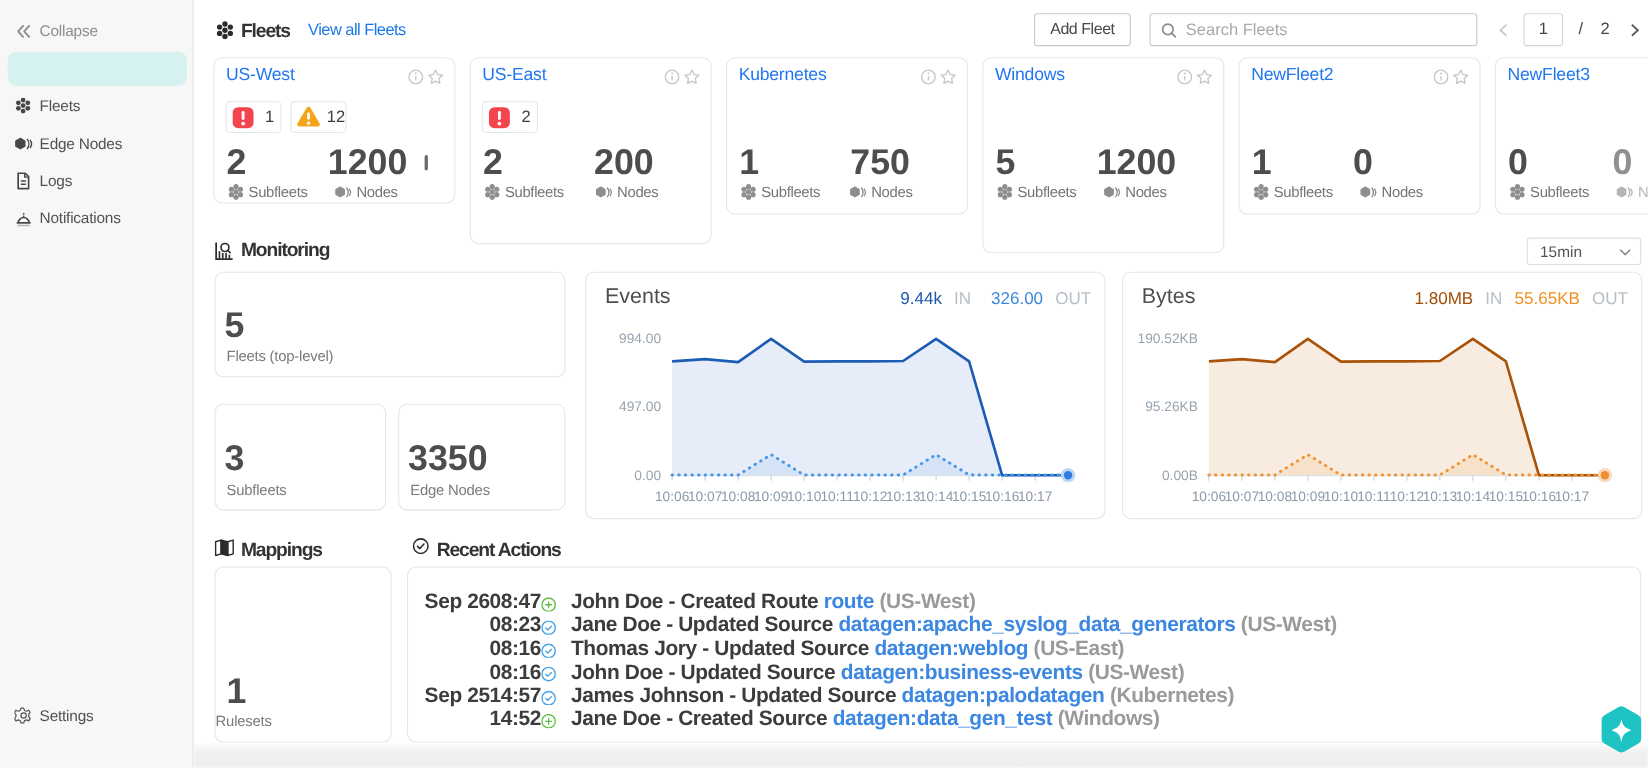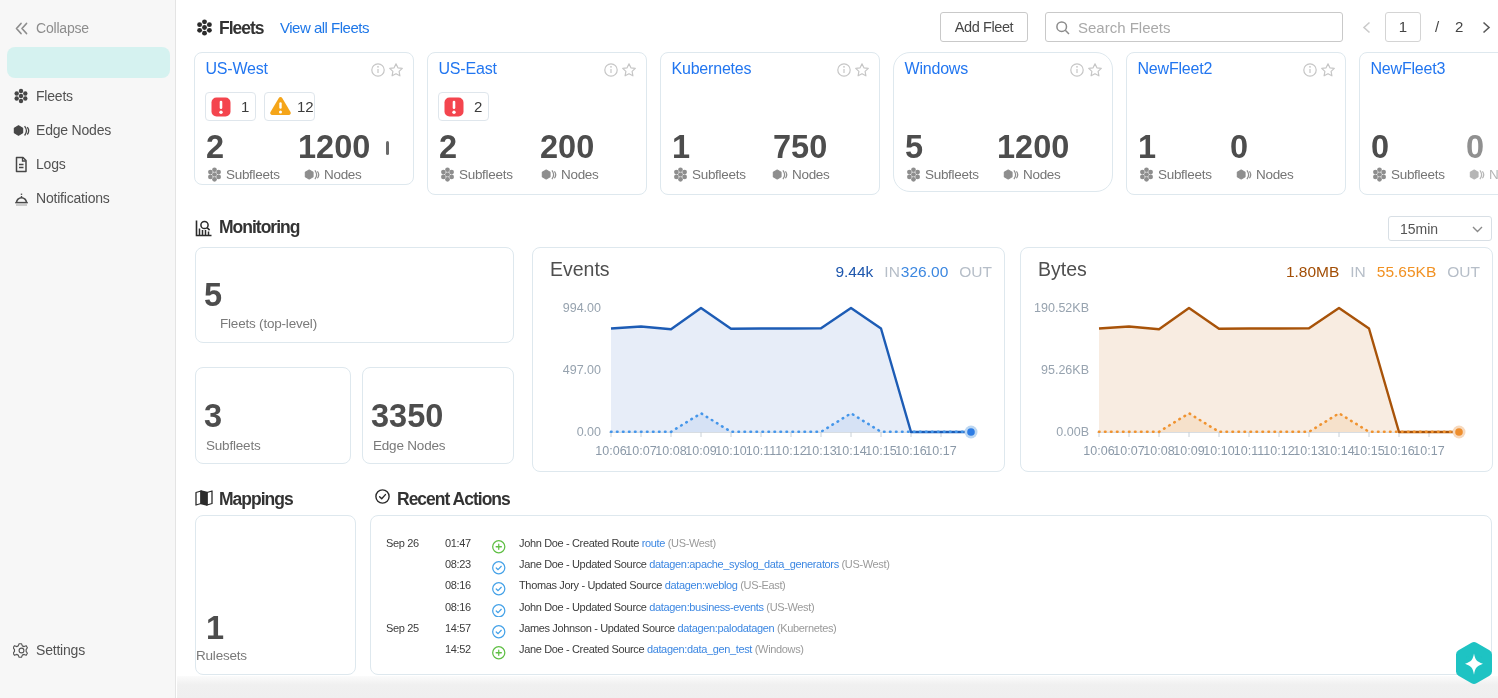--- a/index.html
+++ b/index.html
@@ -31,21 +31,21 @@
 
 
 .statnum { position:absolute; left:11px; font-size:32.5px; line-height:36px; font-weight:bold; color:#4d4d4d; }
 .statlbl { position:absolute; left:11px; font-size:13.5px; letter-spacing:-0.2px; color:#7a7a7a; }
 
 
 .chart-title { position:absolute; left:17px; top:10px; font-size:19.5px; color:#4f4f4f; }
 .chart-hdr { position:absolute; top:14.5px; right:12px; font-size:15.5px; }
 
 
-.ra-row { position:absolute; left:0; width:100%; height:21px; font-size:11px; letter-spacing:-0.35px; color:#3c3c3c; }
+.ra-row { position:absolute; left:0; width:100%; height:21px; font-size:19px; letter-spacing:-0.35px; color:#3c3c3c;font-weight:bold; }
 .ra-date { position:absolute; left:15px; }
 .ra-time { position:absolute; left:74px; }
 .ra-ic { position:absolute; left:121px; top:3px; }
 .ra-text { position:absolute; left:148px; white-space:nowrap; }
 .ra-link { color:#3c87e2; }
 .ra-paren { color:#9a9a9a; }
 </style>
 </head>
 <body>
 <div id="app">
@@ -121,21 +121,21 @@
               <circle cx="3.6" cy="10.6" r="2.5"></circle>
               <circle cx="12.4" cy="10.6" r="2.5"></circle>
             </g>
           </svg>Subfleets</div>
       <div class="sublabel" style="left:109px;top:114px;"><svg width="16" height="15" viewBox="0 0 17 16">
             <path d="M5.5 1.8 L9.6 4.15 V8.85 L5.5 11.2 L1.4 8.85 V4.15 Z" fill="#8e8e8e" stroke="#8e8e8e" stroke-width="1.2" stroke-linejoin="round" transform="translate(0,1.5)"></path>
             <path d="M11.6 3.6 a7.5 7.5 0 0 1 0 9.3" fill="none" stroke="#8e8e8e" stroke-width="1.3" transform="translate(0,0.1)"></path>
             <path d="M14.3 4.6 a6 6 0 0 1 0 7.3" fill="none" stroke="#8e8e8e" stroke-width="1.3" transform="translate(0,0.1)"></path>
           </svg>Nodes</div>
     </div>
-    <div class="card" style="left:250px;top:52px;width:220px;height:143px;">
+    <div class="card" style="left:250px;top:52px;width:220px;height:170px;">
       <div class="fleet-title">US-East</div>
       <span class="abs" style="left:176px;top:9.5px;"><svg width="14" height="14" viewBox="0 0 14 14">
             <circle cx="7" cy="7" r="6.2" fill="none" stroke="#c6c6c6" stroke-width="1.2"></circle>
             <path d="M7 6 v4" stroke="#c6c6c6" stroke-width="1.2"></path>
             <circle cx="7" cy="3.8" r="0.9" fill="#c6c6c6"></circle>
           </svg></span>
       <span class="abs" style="left:193px;top:9px;"><svg width="16" height="16" viewBox="0 0 16 16">
             <path d="M8 1.8 L9.9 5.8 L14.3 6.4 L11.1 9.4 L11.9 13.8 L8 11.7 L4.1 13.8 L4.9 9.4 L1.7 6.4 L6.1 5.8 Z" fill="none" stroke="#c6c6c6" stroke-width="1.2" stroke-linejoin="round"></path>
           </svg></span>
 <div class="badge" style="left:10px;width:51px;">
@@ -187,21 +187,21 @@
               <circle cx="3.6" cy="10.6" r="2.5"></circle>
               <circle cx="12.4" cy="10.6" r="2.5"></circle>
             </g>
           </svg>Subfleets</div>
       <div class="sublabel" style="left:111px;top:114px;"><svg width="16" height="15" viewBox="0 0 17 16">
             <path d="M5.5 1.8 L9.6 4.15 V8.85 L5.5 11.2 L1.4 8.85 V4.15 Z" fill="#8e8e8e" stroke="#8e8e8e" stroke-width="1.2" stroke-linejoin="round" transform="translate(0,1.5)"></path>
             <path d="M11.6 3.6 a7.5 7.5 0 0 1 0 9.3" fill="none" stroke="#8e8e8e" stroke-width="1.3" transform="translate(0,0.1)"></path>
             <path d="M14.3 4.6 a6 6 0 0 1 0 7.3" fill="none" stroke="#8e8e8e" stroke-width="1.3" transform="translate(0,0.1)"></path>
           </svg>Nodes</div>
     </div>
-    <div class="card" style="left:716px;top:52px;width:220px;height:140px;border-radius:17px;">
+    <div class="card" style="left:716px;top:52px;width:220px;height:178px;">
       <div class="fleet-title">Windows</div>
       <span class="abs" style="left:176px;top:9.5px;"><svg width="14" height="14" viewBox="0 0 14 14">
             <circle cx="7" cy="7" r="6.2" fill="none" stroke="#c6c6c6" stroke-width="1.2"></circle>
             <path d="M7 6 v4" stroke="#c6c6c6" stroke-width="1.2"></path>
             <circle cx="7" cy="3.8" r="0.9" fill="#c6c6c6"></circle>
           </svg></span>
       <span class="abs" style="left:193px;top:9px;"><svg width="16" height="16" viewBox="0 0 16 16">
             <path d="M8 1.8 L9.9 5.8 L14.3 6.4 L11.1 9.4 L11.9 13.8 L8 11.7 L4.1 13.8 L4.9 9.4 L1.7 6.4 L6.1 5.8 Z" fill="none" stroke="#c6c6c6" stroke-width="1.2" stroke-linejoin="round"></path>
           </svg></span>
       <div class="bignum" style="left:11px;top:76px;">5</div>
@@ -285,33 +285,33 @@
         </svg></span>
     <div class="abs hdr-title" style="left:42px;top:217px;">Monitoring</div>
     <div class="abs" style="left:1211px;top:216px;width:104px;height:25px;border:1px solid #d8dfe5;border-radius:3px;">
       <span class="abs" style="left:11px;top:4px;font-size:14px;color:#555;">15min</span>
       <svg class="abs" style="left:83px;top:9px;" width="11" height="7" viewBox="0 0 11 7">
           <path d="M1 1 L5.5 5.5 L10 1" fill="none" stroke="#8a8a8a" stroke-width="1.4"></path>
         </svg>
     </div>
     <div class="card" style="left:18px;top:247px;width:319px;height:96px;">
       <div class="statnum" style="left:8px;top:29px;">5</div>
-      <div class="statlbl" style="left:24px;top:68px;">Fleets (top-level)</div>
+      <div class="statlbl" style="left:10px;top:68px;">Fleets (top-level)</div>
     </div>
     <div class="card" style="left:18px;top:367px;width:156px;height:97px;">
       <div class="statnum" style="left:8px;top:30px;">3</div>
       <div class="statlbl" style="left:10px;top:70px;">Subfleets</div>
     </div>
     <div class="card" style="left:185px;top:367px;width:152px;height:97px;">
       <div class="statnum" style="left:8px;top:30px;">3350</div>
       <div class="statlbl" style="left:10px;top:70px;">Edge Nodes</div>
     </div>
     <div class="card" style="left:355px;top:247px;width:473px;height:225px;">
       <div class="chart-title">Events</div>
-      <div class="chart-hdr" style="color:#1d56ad;"><span>9.44k</span><span style="color:#b6bec8;margin-left:11px;">IN</span><span style="color:#3c87e0;margin-left:1px;">326.00</span><span style="color:#b6bec8;margin-left:11px;">OUT</span></div>
+      <div class="chart-hdr" style="color:#1d56ad;"><span>9.44k</span><span style="color:#b6bec8;margin-left:11px;">IN</span><span style="color:#3c87e0;margin-left:18px;">326.00</span><span style="color:#b6bec8;margin-left:11px;">OUT</span></div>
       <svg class="abs" style="left:0;top:0;" width="471" height="223" viewBox="0 0 471 223">
 <polygon points="78,184 78,80.5 108,78.5 138,81.2 168,60.0 198,80.7 228,80.5 258,80.5 288,80.2 318,60.0 348,80.5 378,184.0 408,184.0 438,184.0 438,184" fill="#e7edf8"></polygon>
 <polygon points="78,184 78,183.8 108,183.8 138,183.8 168,165.3 198,183.8 228,183.8 258,183.8 288,183.8 318,165.3 348,183.8 378,183.8 408,183.8 438,183.8 438,184" fill="rgba(70,140,230,0.10)"></polygon>
 <line x1="76" y1="184.5" x2="440" y2="184.5" stroke="#d8dde2" stroke-width="1"></line>
 <line x1="78" y1="184" x2="78" y2="189" stroke="#c8d0d7" stroke-width="1"></line>
           <line x1="108" y1="184" x2="108" y2="189" stroke="#c8d0d7" stroke-width="1"></line>
           <line x1="138" y1="184" x2="138" y2="189" stroke="#c8d0d7" stroke-width="1"></line>
           <line x1="168" y1="184" x2="168" y2="189" stroke="#c8d0d7" stroke-width="1"></line>
           <line x1="198" y1="184" x2="198" y2="189" stroke="#c8d0d7" stroke-width="1"></line>
           <line x1="228" y1="184" x2="228" y2="189" stroke="#c8d0d7" stroke-width="1"></line>
@@ -394,21 +394,21 @@
       <div class="statlbl" style="left:0;top:132px;">Rulesets</div>
     </div>
     <span class="abs" style="left:198px;top:489px;"><svg width="15" height="15" viewBox="0 0 15 15">
           <circle cx="7.5" cy="7.5" r="6.6" fill="none" stroke="#2b2b2b" stroke-width="1.4"></circle>
           <path d="M4.6 7.7 L6.7 9.7 L10.4 5.6" fill="none" stroke="#2b2b2b" stroke-width="1.4" stroke-linecap="round" stroke-linejoin="round"></path>
         </svg></span>
     <div class="abs hdr-title" style="left:220px;top:489px;">Recent Actions</div>
     <div class="card" style="left:193px;top:515px;width:1122px;height:160px;overflow:hidden;">
       <div class="ra-row" style="top:21px;">
           <span class="ra-date">Sep 26</span>
-          <span class="ra-time">01:47</span>
+          <span class="ra-time">08:47</span>
           <span class="ra-ic"><svg width="13.5" height="13.5" viewBox="0 0 14 14">
               <circle cx="7" cy="7" r="6.3" fill="none" stroke="#5fbf44" stroke-width="1.3"></circle>
               <path d="M7 4.3 V9.7 M4.3 7 H9.7" stroke="#5fbf44" stroke-width="1.3" stroke-linecap="round"></path>
             </svg></span>
           <span class="ra-text">John Doe - Created Route <span class="ra-link">route</span> <span class="ra-paren">(US-West)</span></span>
         </div>
       <div class="ra-row" style="top:42px;">
           <span class="ra-time">08:23</span>
           <span class="ra-ic"><svg width="13.5" height="13.5" viewBox="0 0 14 14">
               <circle cx="7" cy="7" r="6.3" fill="none" stroke="#45a2e8" stroke-width="1.3"></circle>

